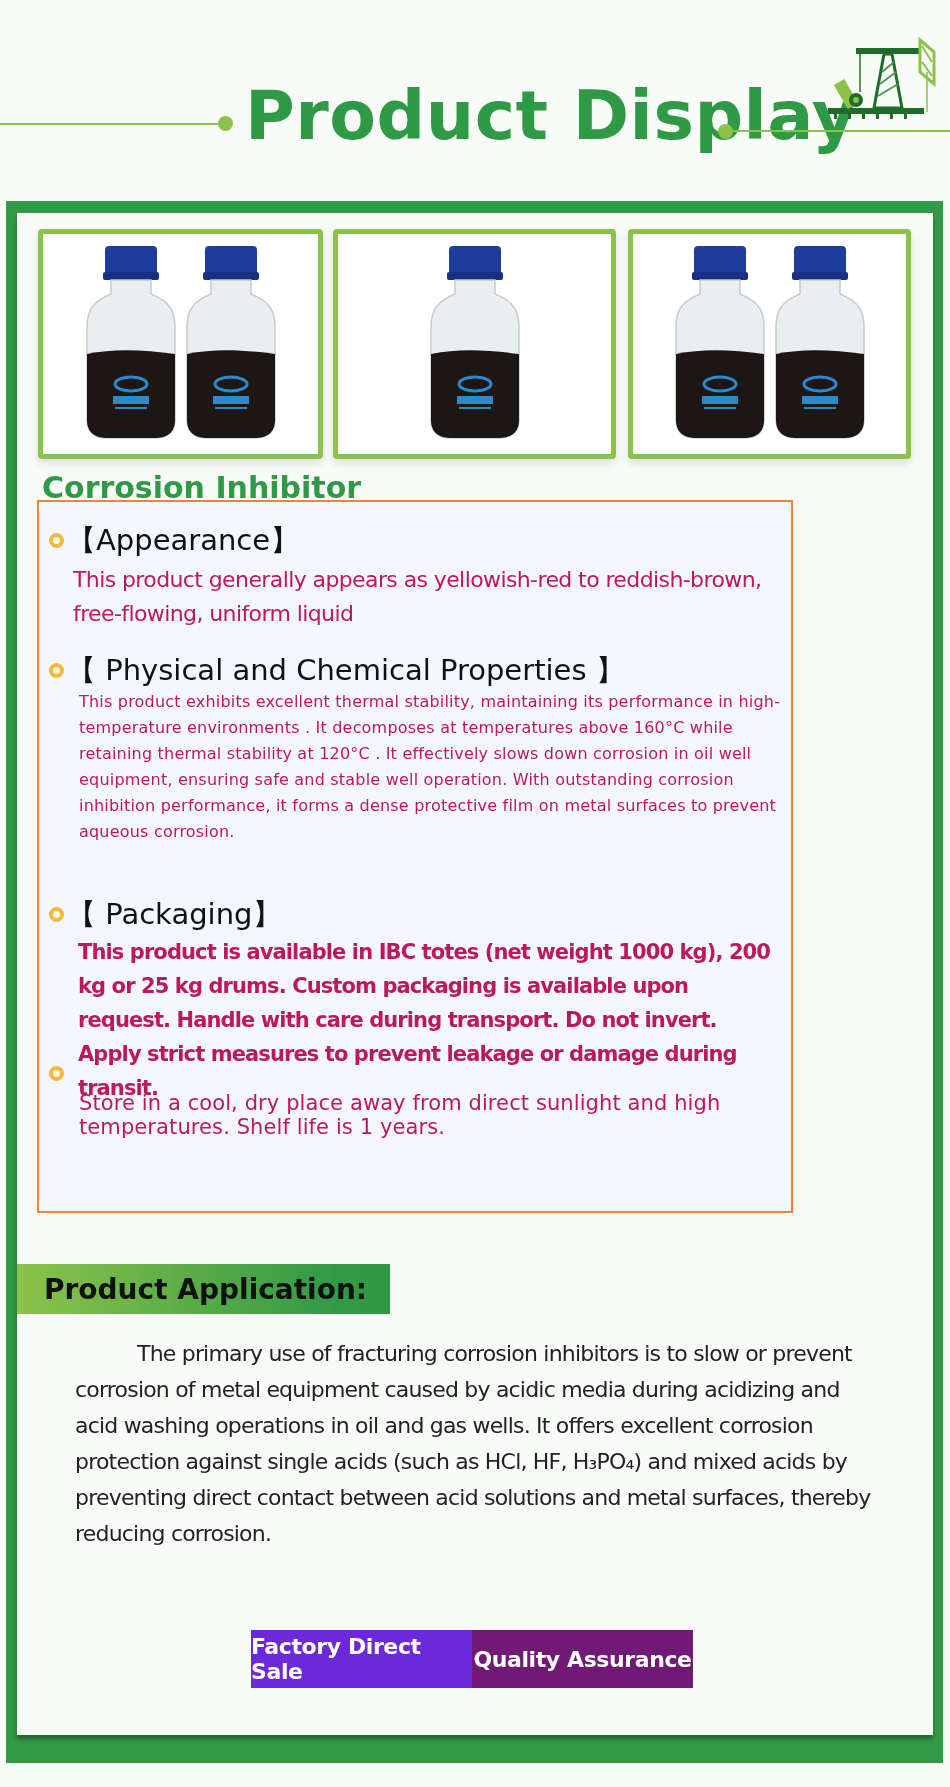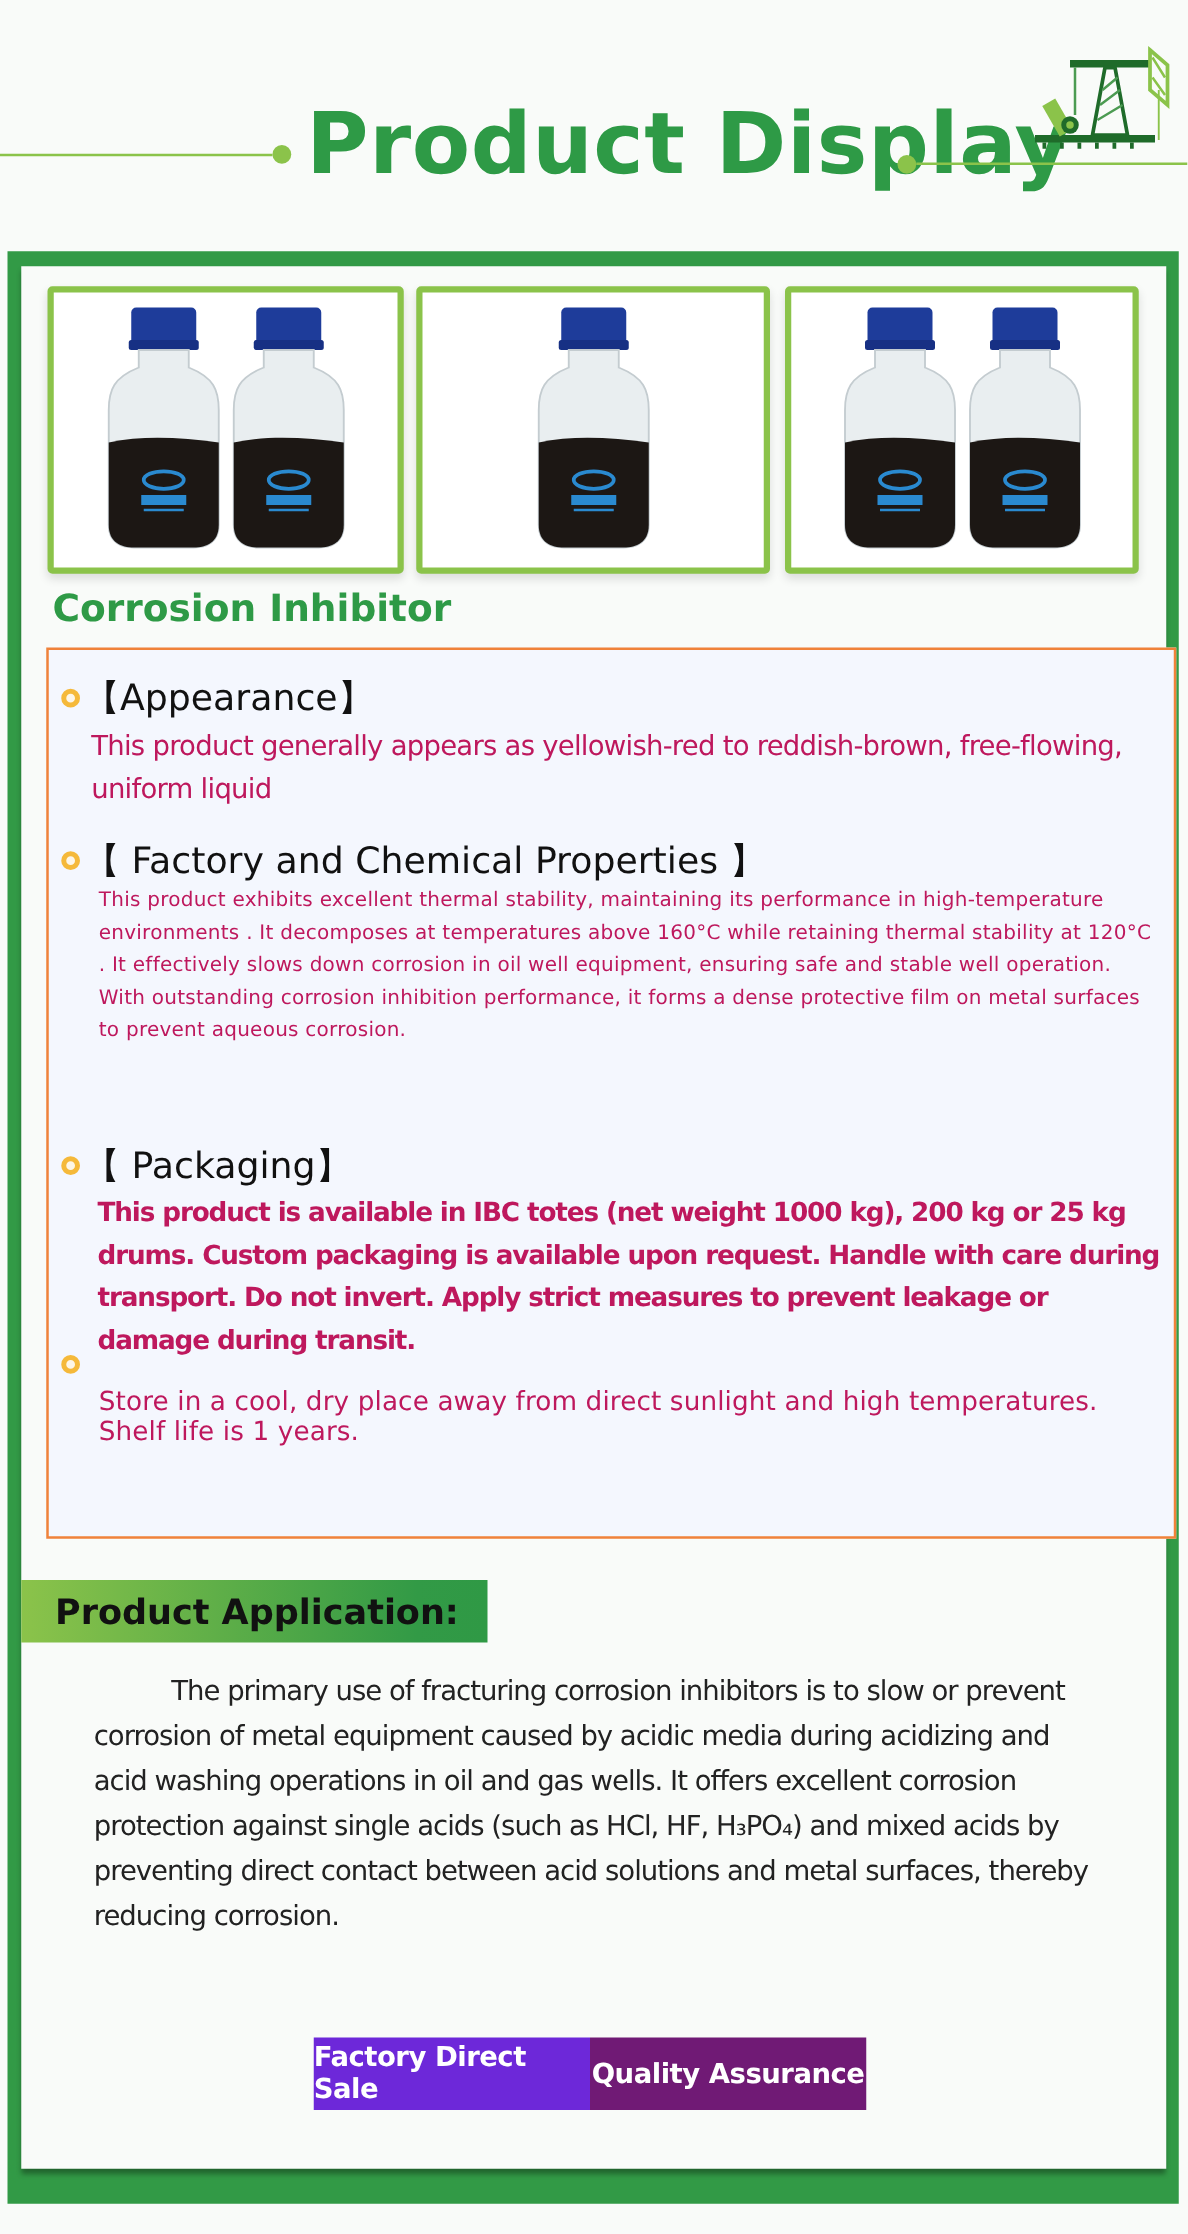--- a/index.html
+++ b/index.html
@@ -24,21 +24,21 @@
   .card1 { left: 38px; width: 285px; }
   .card2 { left: 333px; width: 283px; }
   .card3 { left: 628px; width: 283px; }
   .bottles { position: absolute; left: 0; top: 0; width: 100%; height: 100%; display: flex; justify-content: center; align-items: flex-end; gap: 8px; padding-bottom: 14px; }
   .bottle { width: 92px; height: 196px; position: relative; }
 
   
   .prod-name { position: absolute; left: 42px; top: 470px; font-family: "DejaVu Sans", sans-serif; font-weight: bold; font-size: 30px; color: #2e9a46; }
 
   
-  .spec-box { position: absolute; left: 37px; top: 518px; width: 904px; height: 713px; background: #f4f7fe; border: 2px solid #f0823a; }
+  .spec-box { position: absolute; left: 37px; top: 500px; width: 756px; height: 713px; background: #f4f7fe; border: 2px solid #f0823a; }
   .sec { position: absolute; left: 10px; right: 10px; }
   .sec-head { display: flex; align-items: center; font-family: "DejaVu Sans", sans-serif; font-size: 29px; color: #111; line-height: 1; white-space: nowrap; }
   .bullet { width: 15px; height: 15px; border-radius: 50%; border: 4px solid #f5b93a; background: #fdf6e7; margin-right: 3px; flex: 0 0 auto; }
   .sec-body { font-family: "DejaVu Sans", sans-serif; color: #be185d; margin-top: 8px; padding-left: 24px; }
 
   .s1 { top: 24px; }
   .s1 .sec-body { font-size: 22px; line-height: 34px; letter-spacing: -0.6px; }
   .s2 { top: 154px; }
   .s2 .sec-head { font-size: 29px; }
   .s2 .sec-body { font-size: 16px; line-height: 26px; letter-spacing: 0.2px; padding-left: 30px; margin-top: 4px; }
@@ -167,21 +167,21 @@
     <div class="sec-head">
       <span class="bullet"></span>
       <span>【Appearance】</span>
     </div>
     <div class="sec-body">This product generally appears as yellowish-red to reddish-brown, free-flowing, uniform liquid</div>
   </div>
 
   <div class="sec s2">
     <div class="sec-head">
       <span class="bullet"></span>
-      <span>【 Factory and Chemical Properties 】</span>
+      <span>【 Physical and Chemical Properties 】</span>
     </div>
     <div class="sec-body">This product exhibits excellent thermal stability, maintaining its performance in high-temperature environments . It decomposes at temperatures above 160°C while retaining thermal stability at 120°C . It effectively slows down corrosion in oil well equipment, ensuring safe and stable well operation. With outstanding corrosion inhibition performance, it forms a dense protective film on metal surfaces to prevent aqueous corrosion.</div>
   </div>
 
   <div class="sec s3">
     <div class="sec-head">
       <span class="bullet"></span>
       <span>【 Packaging】</span>
     </div>
     <div class="sec-body">This product is available in IBC totes (net weight 1000 kg), 200 kg or 25 kg drums. Custom packaging is available upon request. Handle with care during transport. Do not invert. Apply strict measures to prevent leakage or damage during transit.</div>

